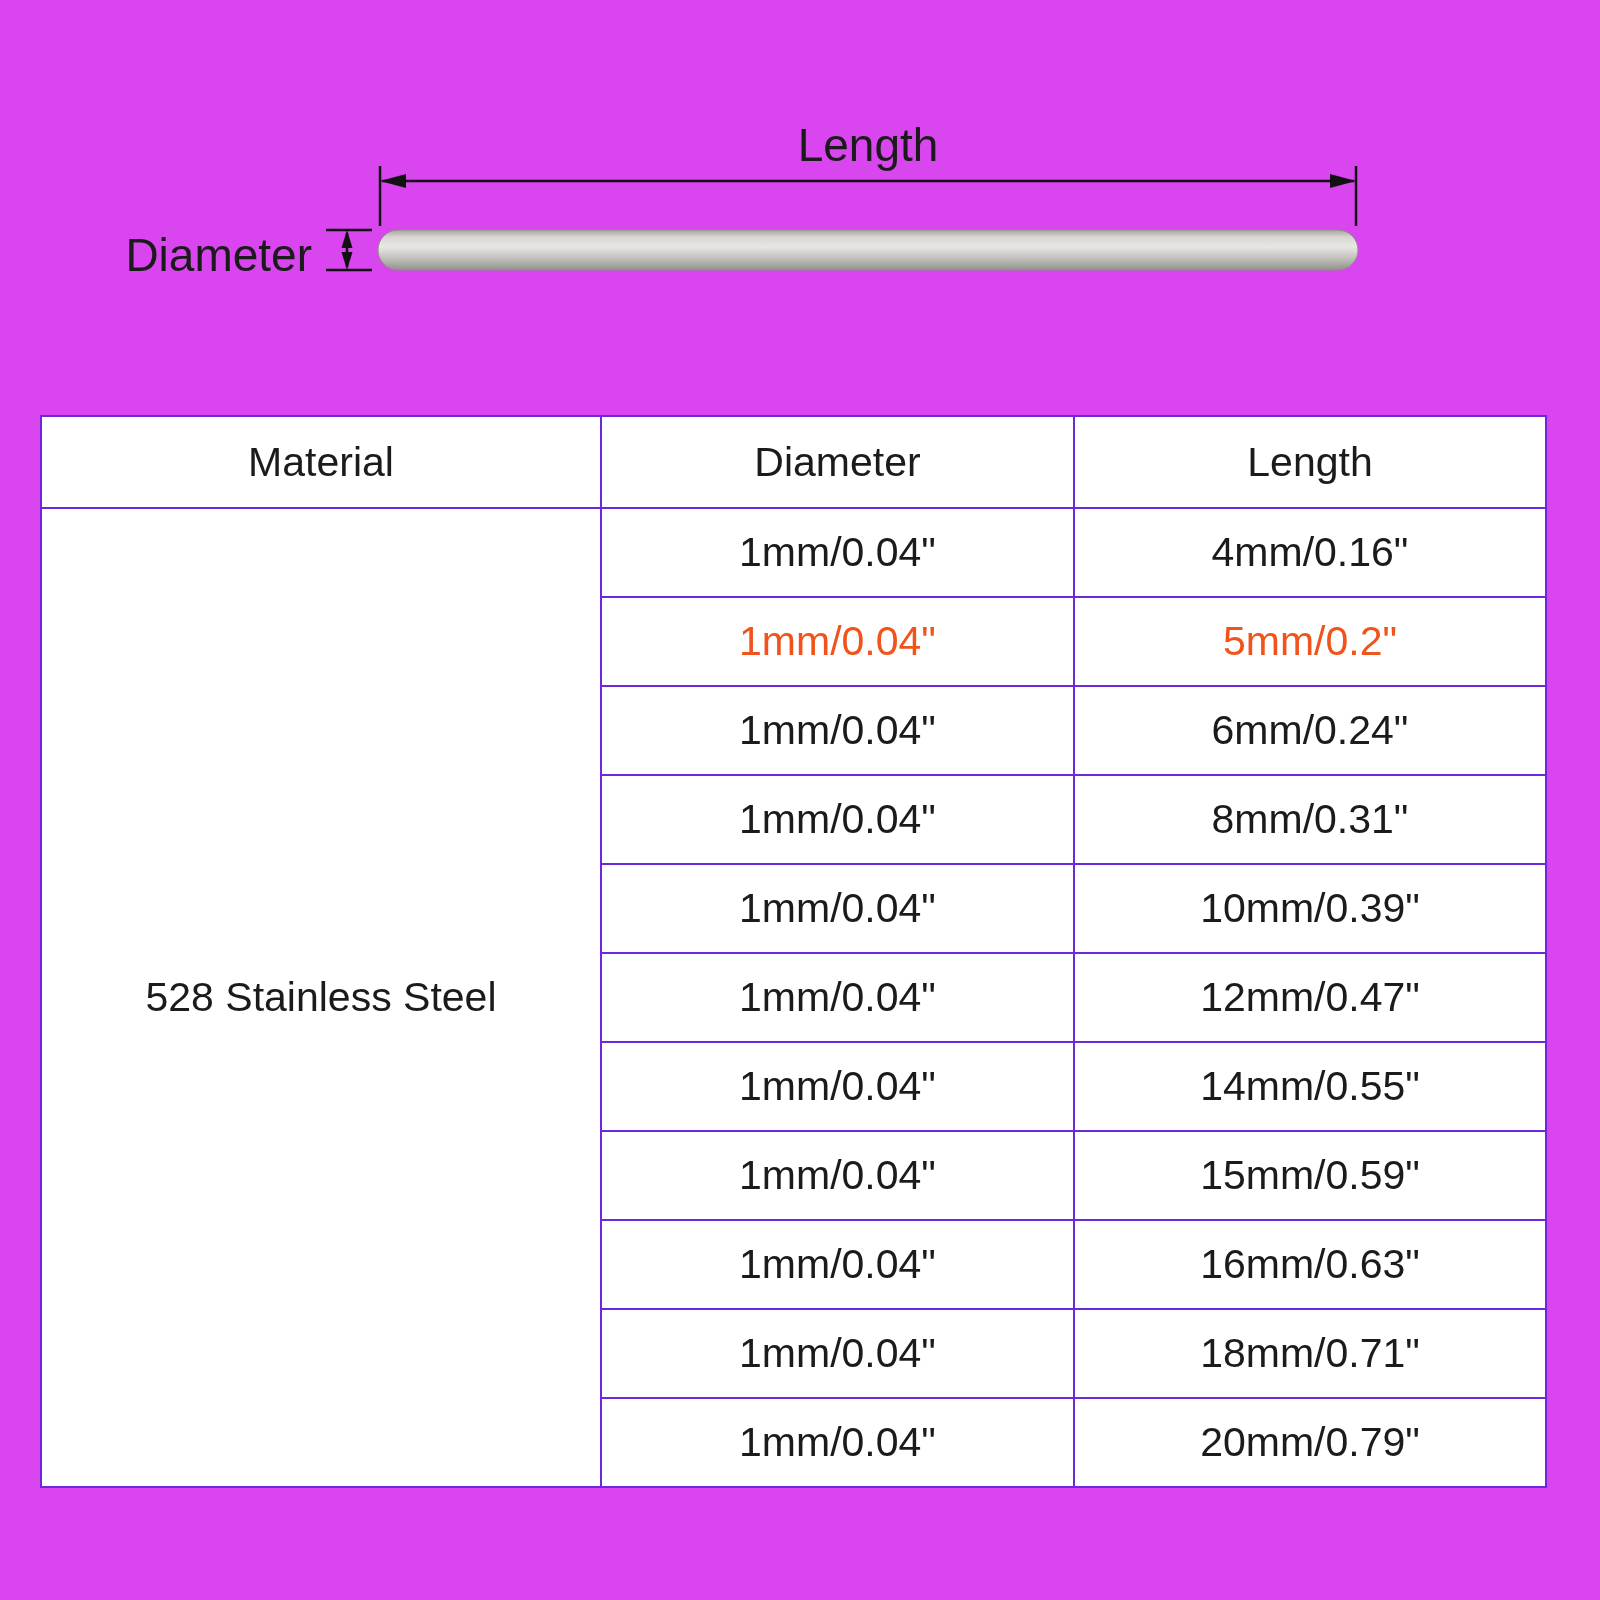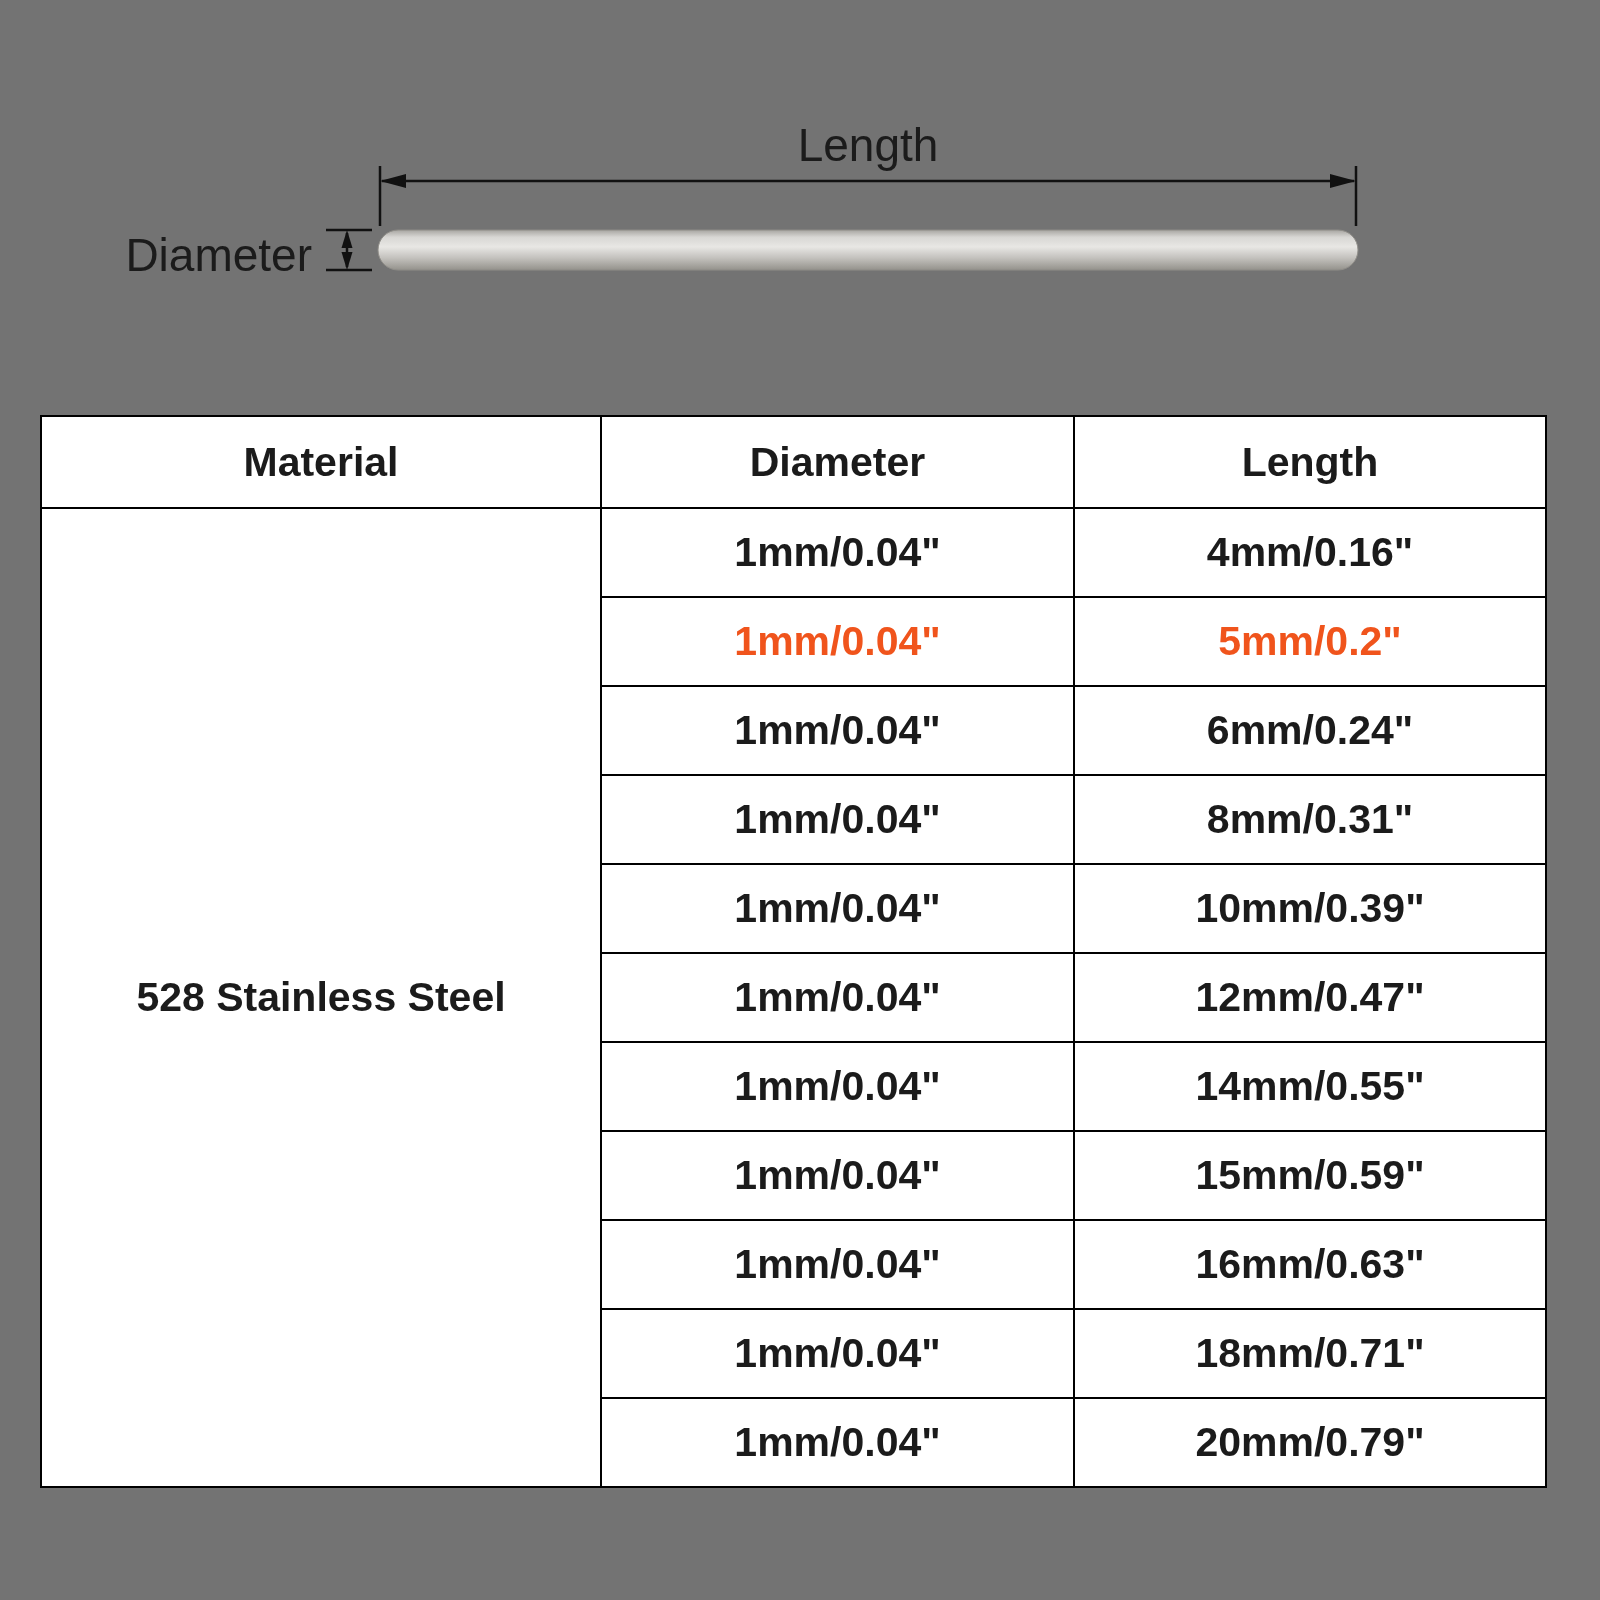--- a/index.html
+++ b/index.html
@@ -2,38 +2,38 @@
 <html><head>
 <meta charset="utf-8">
 <style>
   * { margin:0; padding:0; box-sizing:border-box; }
   html,body { width:1600px; height:1600px; }
   body {
     background:#ffffff;
     font-family:"Liberation Sans", sans-serif;
     color:#1b1b1b;
   }
-  .canvas { position:relative; width:1600px; height:1600px; background:#737373; overflow:hidden; }
+  .canvas { position:relative; width:1600px; height:1600px; background:#d946ef; overflow:hidden; }
 
   
   .diagram-svg { position:absolute; top:0; left:0; }
   .dim-label { position:absolute; font-size:46px; color:#1b1b1b; }
   .length-label { left:618px; top:118px; width:500px; text-align:center; }
   .diameter-label { left:100px; top:228px; width:212px; text-align:right; }
 
   
   table.spec {
     position:absolute; left:40px; top:415px; width:1505px;
     border-collapse:collapse; table-layout:fixed;
   }
   .spec th, .spec td {
-    border:2px solid #000000;
+    border:2px solid #6d28d9;
     text-align:center;
     vertical-align:middle;
-    font-weight:700;
+    font-weight:400;
     font-size:41px;
     color:#1b1b1b;
     background:#fff;
   }
   .spec thead th { height:92px; }
   .spec tbody td { height:89px; }
 </style>
 </head>
 <body>
 

